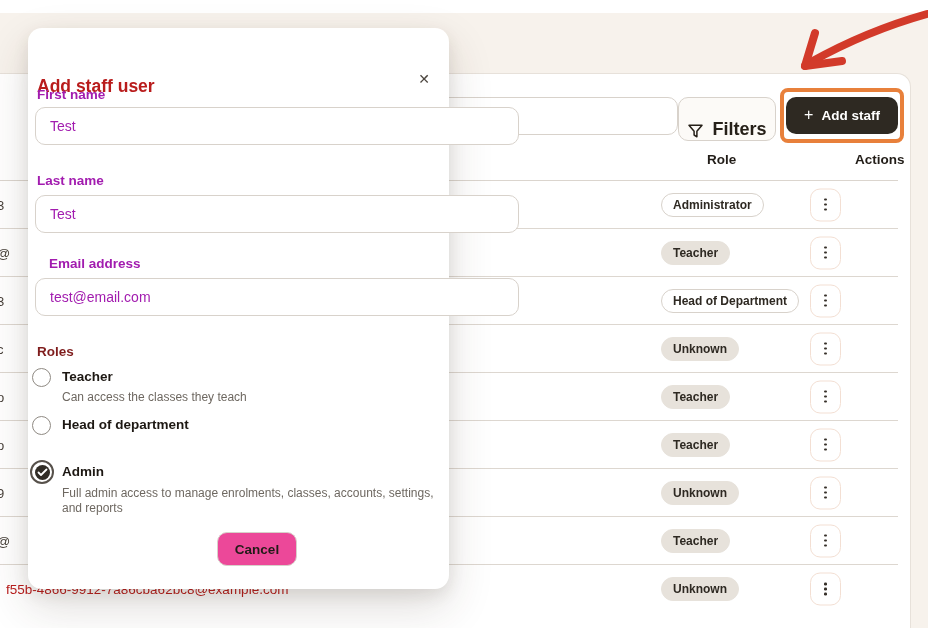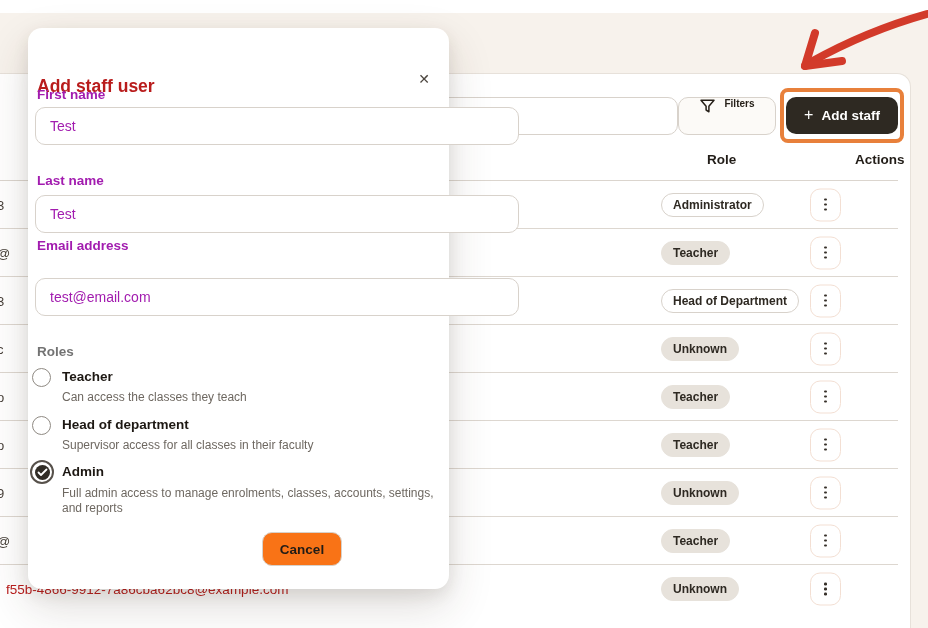--- a/index.html
+++ b/index.html
@@ -9,23 +9,23 @@
   .top-strip { position:absolute; left:0; top:0; width:928px; height:13px; background:#ffffff; }
 
   
   .panel { position:absolute; left:0; top:73px; width:911px; height:555px; background:#ffffff;
            border-top:1px solid #e7e1da; border-right:1px solid #e7e1da; border-radius:0 14px 0 0; }
 
   
   .search-box { position:absolute; left:40px; top:97px; width:638px; height:38px; background:#fff;
                 border:1px solid #d8d2cb; border-radius:10px; font-size:13.5px; color:#211c17; padding:0 14px; outline:none; }
   .search-frag { position:absolute; left:446px; top:104px; font-size:13.5px; color:#8d867e; letter-spacing:1px; z-index:2; }
-  .btn-filters { position:absolute; left:678px; top:97px; width:98px; height:38px; background:#fcfaf7;
-                 border:1px solid #d8d2cb; border-radius:10px; display:flex; align-items:flex-start; justify-content:center;
-                 gap:8px; font-size:10px; font-weight:600; color:#262019; cursor:pointer; }
+  .btn-filters { position:absolute; left:678px; top:97px; width:98px; height:44px; background:#fcfaf7;
+                 border:1px solid #d8d2cb; border-radius:10px; display:flex; align-items:flex-end; justify-content:center;
+                 gap:8px; font-size:18px; font-weight:600; color:#262019; cursor:pointer; }
   .hl-box { position:absolute; left:780px; top:88px; width:124px; height:55px; border:4px solid #e8803b; border-radius:8px; z-index:5; }
   .btn-addstaff { position:absolute; left:786px; top:97px; width:112px; height:37px; background:#2e2922; border:none;
                   border-radius:10px; display:flex; align-items:center; justify-content:center; gap:8px;
                   color:#fff; font-size:13.5px; font-weight:600; cursor:pointer; z-index:6; }
   .plus { font-size:16px; font-weight:400; line-height:1; margin-top:-1px; }
 
   .arrow-svg { position:absolute; left:780px; top:5px; z-index:7; }
 
   
   .col-head { position:absolute; top:152px; font-size:13.5px; font-weight:600; color:#221d18;padding-left:46px; }
@@ -50,39 +50,39 @@
            box-shadow:0 6px 16px rgba(60,45,30,.10), 0 18px 45px rgba(60,45,30,.16); z-index:50; }
   .m-title { position:absolute; left:9px; top:48px; font-size:17.5px; font-weight:700; color:#b91c1c; }
   .m-close { position:absolute; left:384px; top:39px; width:24px; height:24px; background:none; border:none;
              font-size:14px; color:#4c463f; cursor:pointer; line-height:24px; text-align:center; }
   .f-label { position:absolute; left:9px; font-size:13.5px; font-weight:600; color:#a21caf; }
   .f-input { position:absolute; left:7px; width:484px; height:38px; border:1px solid #d8d2cb; border-radius:10px;
              background:#fff; font-size:14px; color:#a21caf; padding:0 14px; outline:none;
              font-family:"Liberation Sans","DejaVu Sans",sans-serif; }
   .lbl-0 { top:59px; }  .inp-0 { top:79px; }
   .lbl-1 { top:145px; } .inp-1 { top:167px; }
-  .lbl-2 { top:210px; } .inp-2 { top:250px; }
-  .roles-label { position:absolute; left:9px; top:316px; font-size:13.5px; font-weight:600; color:#737373; }
+  .lbl-2 { top:228px;margin-left:12px; } .inp-2 { top:250px; }
+  .roles-label { position:absolute; left:9px; top:316px; font-size:13.5px; font-weight:600; color:#7f1d1d; }
 
   .role-check { position:absolute; width:19px; height:19px; border:1.5px solid #8f8a83; border-radius:50%;
                 background:#fff; display:flex; align-items:center; justify-content:center; cursor:pointer; }
   .role-check .inner { display:none; width:15px; height:15px; border-radius:50%; background:#312c26;
                        align-items:center; justify-content:center; }
   .role-check[data-checked="true"] { width:24px; height:24px; border:2px solid #57514b; }
   .role-check[data-checked="true"] .inner { display:flex; }
   .role-name { position:absolute; left:34px; font-size:13.5px; font-weight:700; color:#1d1813; }
   .role-desc { position:absolute; left:34px; font-size:12px; color:#6e6861; line-height:15px; width:372px; }
 
   .chk-0 { left:4px;  top:340px; } .name-0 { top:341px; } .desc-0 { top:362px; }
   .chk-1 { left:4px;  top:388px; } .name-1 { top:389px; } .desc-1 { top:410px; }
   .chk-2 { left:2px;  top:432px; } .name-2 { top:436px; } .desc-2 { top:458px; }
 
-  .btn-cancel { position:absolute; left:189px; top:504px; width:80px; height:34px; background:#f97316;
+  .btn-cancel { position:absolute; left:189px; top:504px; width:80px; height:34px; background:#ec4899;
                 border:1px solid #d7d1ca; border-radius:10px; font-size:13.5px; font-weight:600; color:#211c17;
-                cursor:pointer; font-family:inherit;margin-left:45px; }
+                cursor:pointer; font-family:inherit; }
   .btn-save { position:absolute; left:275px; top:504px; width:123px; height:34px; background:#2e2922; border:none;
               border-radius:10px; font-size:13.5px; font-weight:600; color:#fff; cursor:pointer; font-family:inherit; }
 </style>
 </head>
 <body>
 
 <div id="screen">
   <div class="top-strip"></div>
 
   <div class="panel"></div>
@@ -214,21 +214,20 @@
     <span class="role-check chk-0" data-checked="false">
       
     </span>
     <div class="role-name name-0">Teacher</div>
     <div class="role-desc desc-0">Can access the classes they teach</div>
 
     <span class="role-check chk-1" data-checked="false">
       
     </span>
     <div class="role-name name-1">Head of department</div>
-    <div class="role-desc desc-1">Supervisor access for all classes in their faculty</div>
 
     <span class="role-check chk-2" data-checked="true">
       <span class="inner">
           <svg width="11" height="9" viewBox="0 0 11 9">
             <path d="M1.5 4.5 L4 7 L9.5 1.5" fill="none" stroke="#fff" stroke-width="1.8" stroke-linecap="round" stroke-linejoin="round"></path>
           </svg>
         </span>
     </span>
     <div class="role-name name-2">Admin</div>
     <div class="role-desc desc-2">Full admin access to manage enrolments, classes, accounts, settings, and reports</div>

